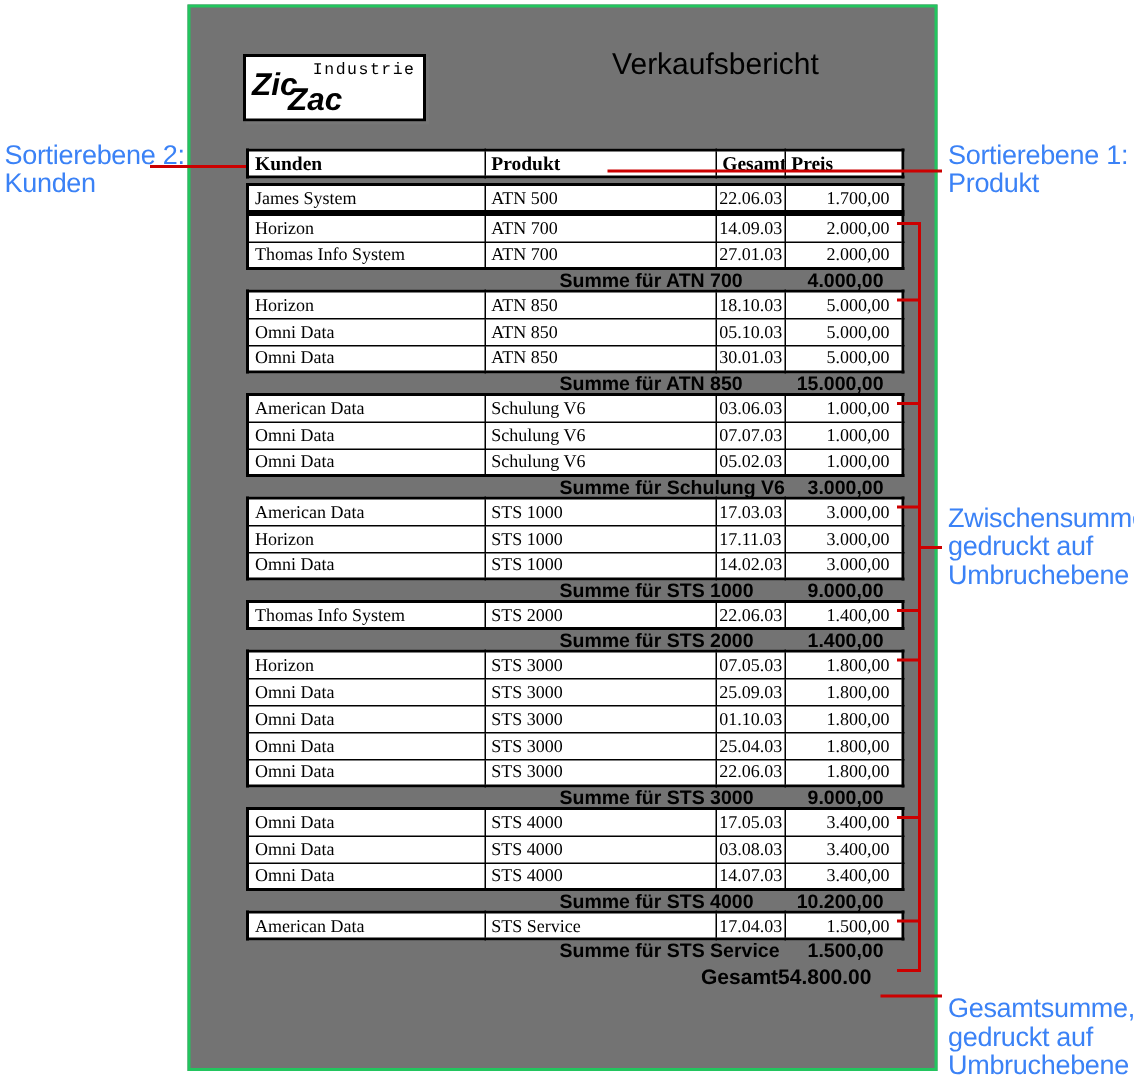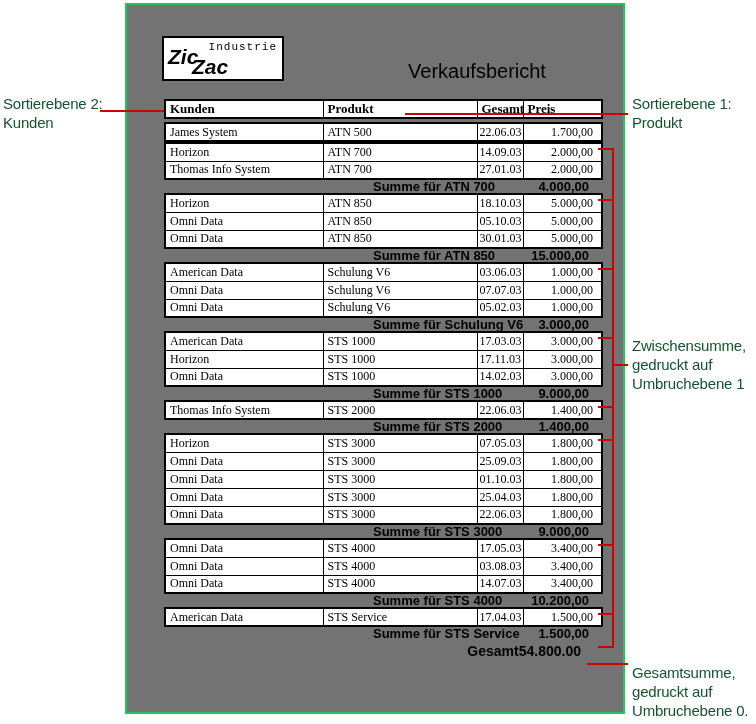--- a/index.html
+++ b/index.html
@@ -16,21 +16,21 @@
   .logo {
     position:absolute; left:35px; top:31px; width:122px; height:45px;
     border:2px solid #000; background:#fff; box-shadow:2px 2px 0 #777;
   }
   .logo .zic  { position:absolute; left:4px;  top:7px;  font-size:21px; font-style:italic; font-weight:bold; }
   .logo .zac  { position:absolute; left:28px; top:17px; font-size:21px; font-style:italic; font-weight:bold; }
   .logo .industrie {
     position:absolute; right:5px; top:3px; font-family:"Liberation Mono", monospace;
     font-size:11px; letter-spacing:1px;
   }
-  .title { position:absolute; left:240px; top:27px; width:220px; text-align:center; font-size:20px;margin-top:28px; }
+  .title { position:absolute; left:240px; top:27px; width:220px; text-align:center; font-size:20px; }
 
   
   .rtable { position:absolute; left:37px; top:94px; width:437px; font-family:"Liberation Serif", serif; }
   .rtable table { border-collapse:collapse; table-layout:fixed; width:437px; background:#fff; }
   .rtable col.c0 { width:158px; } .rtable col.c1 { width:154px; }
   .rtable col.c2 { width:46px; }  .rtable col.c3 { width:79px; }
   .rtable th, .rtable td {
     border:1px solid #000; height:18px; padding:0 4px;
     overflow:hidden; white-space:nowrap; font-size:12px;
   }
@@ -44,21 +44,21 @@
     font-family:"Liberation Sans", sans-serif; font-weight:bold; font-size:13px;
   }
   .sum-label { position:absolute; left:209px; white-space:nowrap; }
   .sum-value { position:absolute; right:12px; white-space:nowrap; }
   .total-row {
     display:flex; justify-content:flex-end; padding-right:20px;
     margin-top:2px; height:18px; line-height:18px;
     font-family:"Liberation Sans", sans-serif; font-weight:bold; font-size:14px;
   }
   
-  .ann { position:absolute; font-size:15px; line-height:19px; letter-spacing:-0.2px; color:#14532d; white-space:nowrap; }
+  .ann { position:absolute; font-size:18px; line-height:19px; letter-spacing:-0.2px; color:#3b82f6; white-space:nowrap; }
   .ann-left      { left:3px;   top:94px;  }
   .ann-right-top { left:632px; top:94px;  }
   .ann-right-mid { left:632px; top:336px; }
   .ann-right-bot { left:632px; top:663px; }
   
   #overlay { position:absolute; left:0; top:0; width:756px; height:724px; pointer-events:none; }
   .redline { position:absolute; background:var(--red, #cc0000); }
 </style>
 </head>
 <body>

